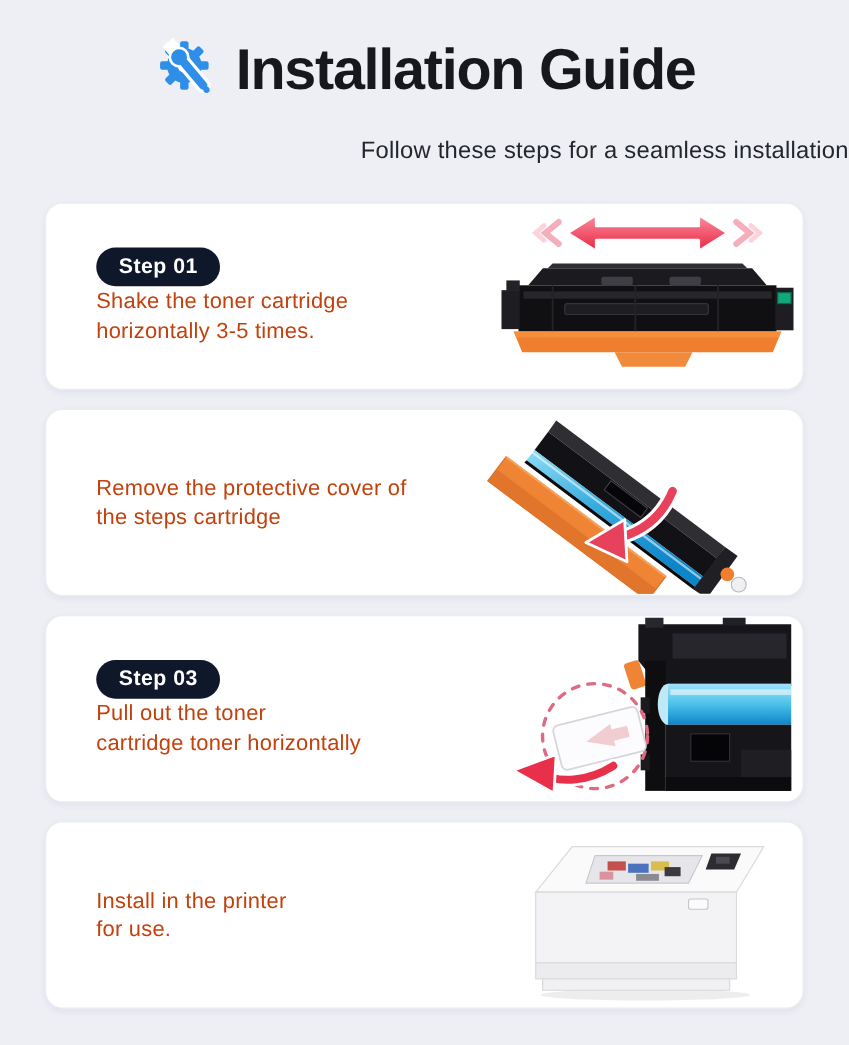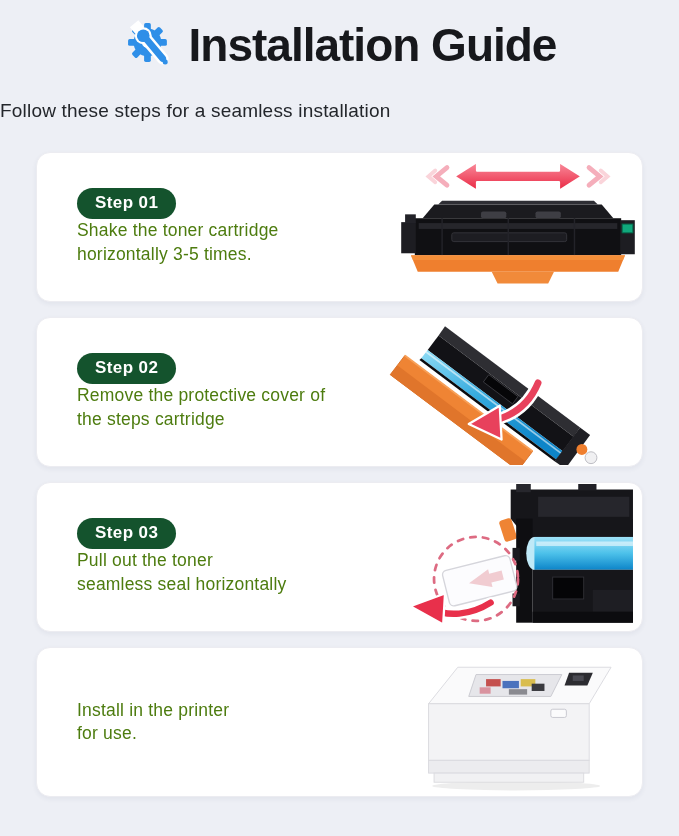--- a/index.html
+++ b/index.html
@@ -4,45 +4,45 @@
 <style>
   * { margin:0; padding:0; box-sizing:border-box; }
   html,body { width:679px; }
   body {
     font-family:"Liberation Sans", sans-serif;
     background:#edeff5;
     width:679px; height:836px;
     overflow:hidden;
     position:relative;
   }
-  .header { padding-top:18px; text-align:left; }
+  .header { padding-top:28px; text-align:right; }
   .title-row { display:flex; align-items:center; justify-content:center; gap:12px; }
   .gear-icon-wrap { width:54px; height:54px; flex:none; display:flex; }
   .page-title {
     font-size:46px; font-weight:bold; color:#17181c;
     letter-spacing:-1px;
   }
   .subtitle { margin-top:28px; font-size:19px; color:#23262b; letter-spacing:0.2px; }
 
   .steps { margin:30px 36px 0; display:flex; flex-direction:column; gap:15px; }
   .card {
     height:150px; background:#ffffff; border-radius:14px;
     border:1px solid #ececf1;
     box-shadow:0 2px 5px rgba(40,50,80,0.06);
     display:flex; align-items:center;
     padding:0 14px 0 40px;
   }
   .card-left { width:312px; flex:none; }
   .step-badge {
-    display:inline-block; background:#14532d; color:#ffffff;
+    display:inline-block; background:#0f172a; color:#ffffff;
     font-weight:bold; font-size:17px; letter-spacing:0.4px;
     padding:5px 18px 6px; border-radius:999px;
   }
   .step-text {
-    margin-top:0; font-size:17.5px; line-height:1.32; color:#4d7c0f;
+    margin-top:0; font-size:17.5px; line-height:1.32; color:#c2410c;
     letter-spacing:0.2px; white-space:pre-line;
   }
   .card-figure { flex:1; height:150px; display:flex; align-items:center; justify-content:center; }
   .card-figure svg { width:258px; height:146px; }
 </style>
 </head>
 <body>
 
 <div class="header">
   <div class="title-row">
@@ -112,21 +112,20 @@
           <polygon points="20,104 240,104 233,121 27,121" fill="#ef7f2e"></polygon>
           <polygon points="20,104 240,104 238,109 22,109" fill="#f8963f" opacity="0.7"></polygon>
           <polygon points="103,121 167,121 161,133 109,133" fill="#f18a3a"></polygon>
         </g>
       </svg>
     </div>
   </div>
 
   <div class="card">
     <div class="card-left">
-      <span class="step-badge">Step 02</span>
       <p class="step-text">Remove the protective cover of
 the steps cartridge</p>
     </div>
     <div class="card-figure">
       <svg viewBox="0 0 280 160">
         <defs>
           <linearGradient id="cy2" x1="0" y1="0" x2="0.4" y2="1">
             <stop offset="0" stop-color="#8edcf5"></stop>
               <stop offset="0.5" stop-color="#35aade"></stop>
               <stop offset="1" stop-color="#0d85c9"></stop>
@@ -154,21 +153,21 @@
           <polygon points="120,95 86,115 122,132" fill="#e8415c" stroke="#ffffff" stroke-width="2.5" stroke-linejoin="round"></polygon>
         </g>
       </svg>
     </div>
   </div>
 
   <div class="card">
     <div class="card-left">
       <span class="step-badge">Step 03</span>
       <p class="step-text">Pull out the toner
-seamless seal horizontally</p>
+cartridge toner horizontally</p>
     </div>
     <div class="card-figure">
       <svg viewBox="0 0 260 160">
         <defs>
           <linearGradient id="cy3" x1="0" y1="0" x2="0" y2="1">
             <stop offset="0" stop-color="#9fe2f8"></stop>
               <stop offset="0.5" stop-color="#4cc1ea"></stop>
               <stop offset="1" stop-color="#0d85c9"></stop>
           </linearGradient>
         </defs>

